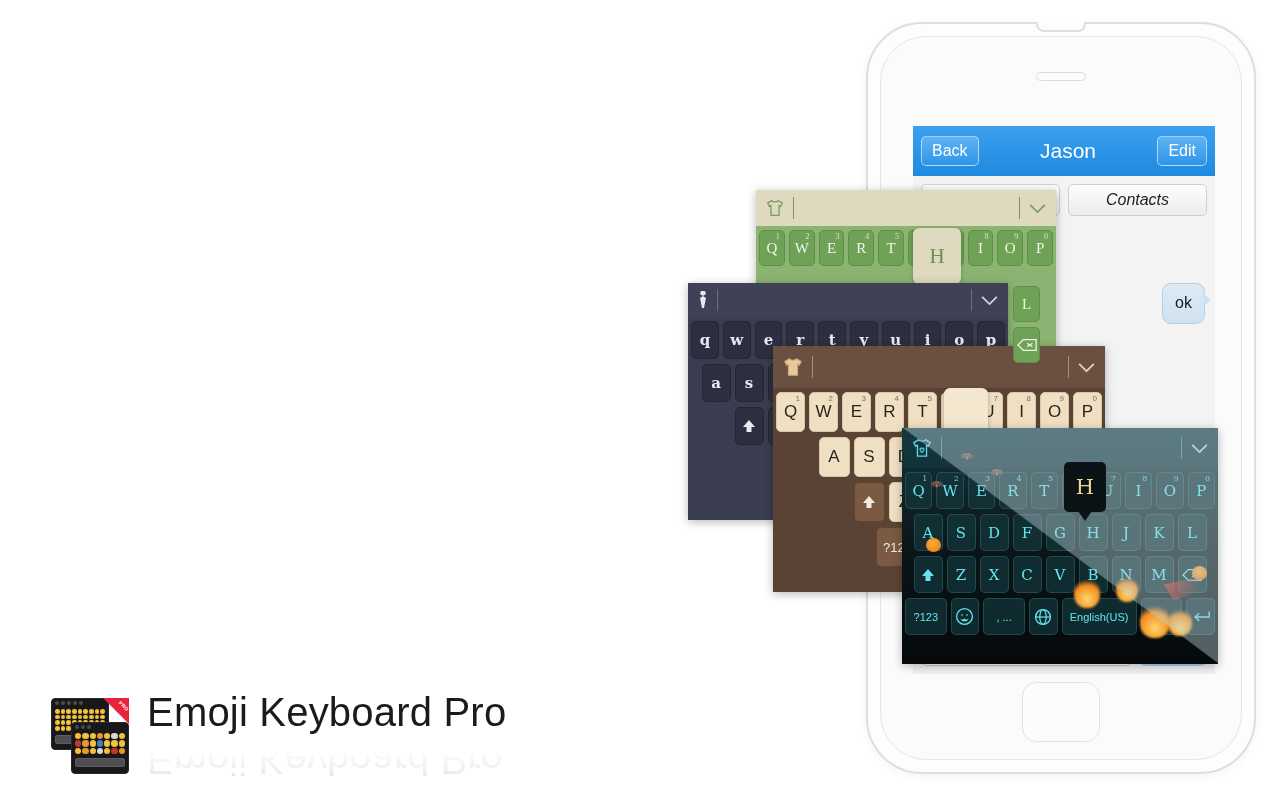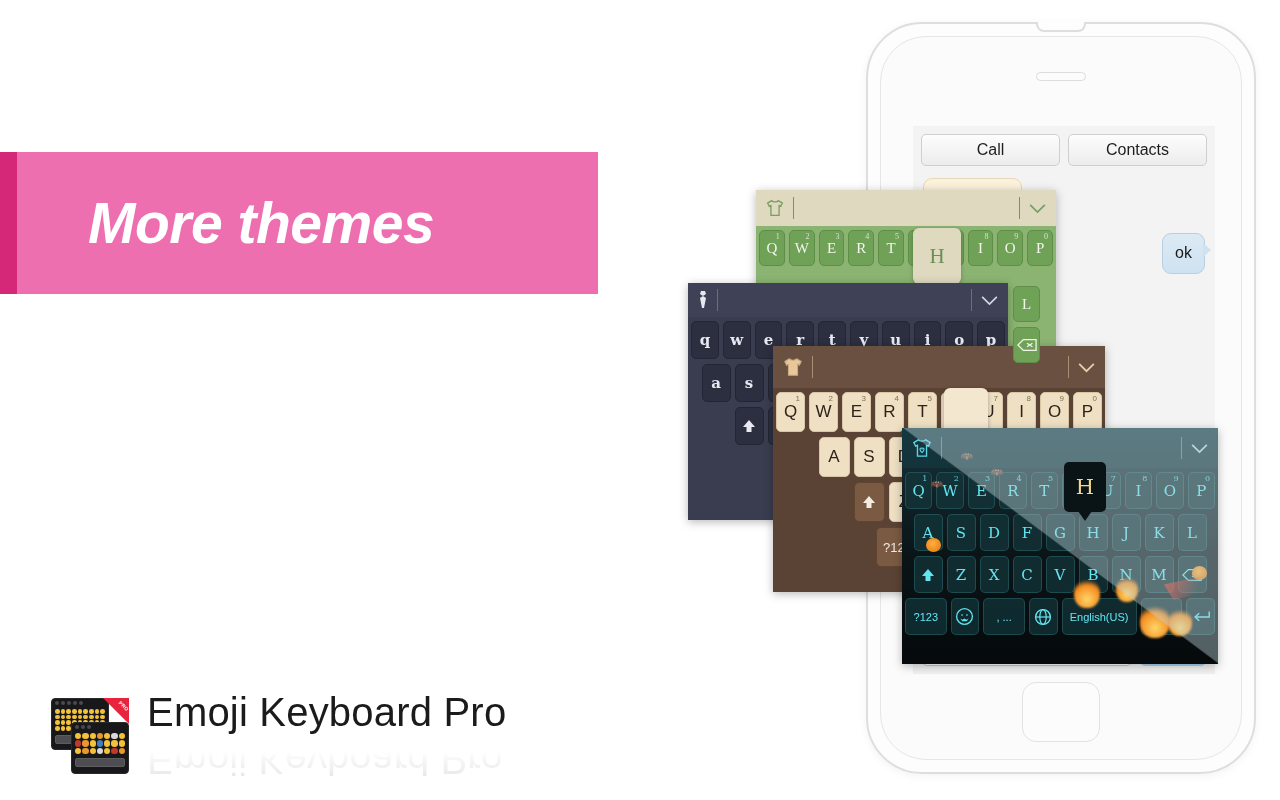--- a/index.html
+++ b/index.html
@@ -135,21 +135,21 @@
     border: 1px solid rgba(255,255,255,.55);
     border-radius: 5px; color: #fff; font-size: 16px;
     padding: 5px 10px;
   }
   .nav-title { color: #fff; font-size: 21px; }
 
   .segbar { display: flex; gap: 8px; padding: 8px 8px 0; }
   .seg {
     flex: 1; text-align: center; font-size: 16px; color: #1d1d1d;
     background: linear-gradient(#fdfdfd, #ececec);
-    border: 1px solid #cfcfcf; border-radius: 5px; padding: 6px 0;
+    border: 1px solid #cfcfcf; border-radius: 5px; padding: 6px 0; font-style: italic;
   }
 
   .chat { padding: 12px 10px; display: flex; flex-direction: column; gap: 14px; }
   .bubble { max-width: 76%; padding: 9px 12px; font-size: 16px; position: relative; line-height: 1.3; }
   .b-in {
     align-self: flex-start; background: #fcf1da; border: 1px solid #e6d8b8;
     border-radius: 9px; color: #1a1a1a;
   }
   .b-out {
     align-self: flex-end; background: linear-gradient(#dceaf4,#cfe2f1);
@@ -282,24 +282,20 @@
     position: absolute; right: 6px; top: 146px; width: 48px; height: 26px;
     background: linear-gradient(115deg, rgba(215,40,20,.95), rgba(150,20,10,0) 70%);
     clip-path: polygon(0 40%, 100% 0, 100% 60%, 20% 100%);
   }
 </style>
 </head>
 <body>
 
 <div id="stage">
 
-  <div class="banner">
-    <div class="banner-stripe"></div>
-    <div class="banner-title">More themes</div>
-  </div>
 
 
   <div class="brand">
     <div class="app-icon">
       <div class="kbpanel kb-back">
         <div class="kb-toolbar">
           <span class="kb-dot"></span>
           <span class="kb-dot"></span>
           <span class="kb-dot"></span>
           <span class="kb-dot"></span>
@@ -385,20 +381,25 @@
       <div class="brand-reflect">Emoji Keyboard Pro</div>
     </div>
   </div>
 
   <div class="phone">
     <div class="notch-tab"></div>
     <div class="phone-inner"></div>
     <div class="speaker"></div>
 
     <div class="screen">
+      <div class="navbar">
+        <div class="nav-btn">Back</div>
+        <div class="nav-title">Jason</div>
+        <div class="nav-btn">Edit</div>
+      </div>
 
       <div class="segbar">
         <div class="seg">Call</div>
         <div class="seg">Contacts</div>
       </div>
 
       <div class="chat">
         <div class="bubble b-in">and call
 e.</div>
         <div class="bubble b-out">ok</div>

